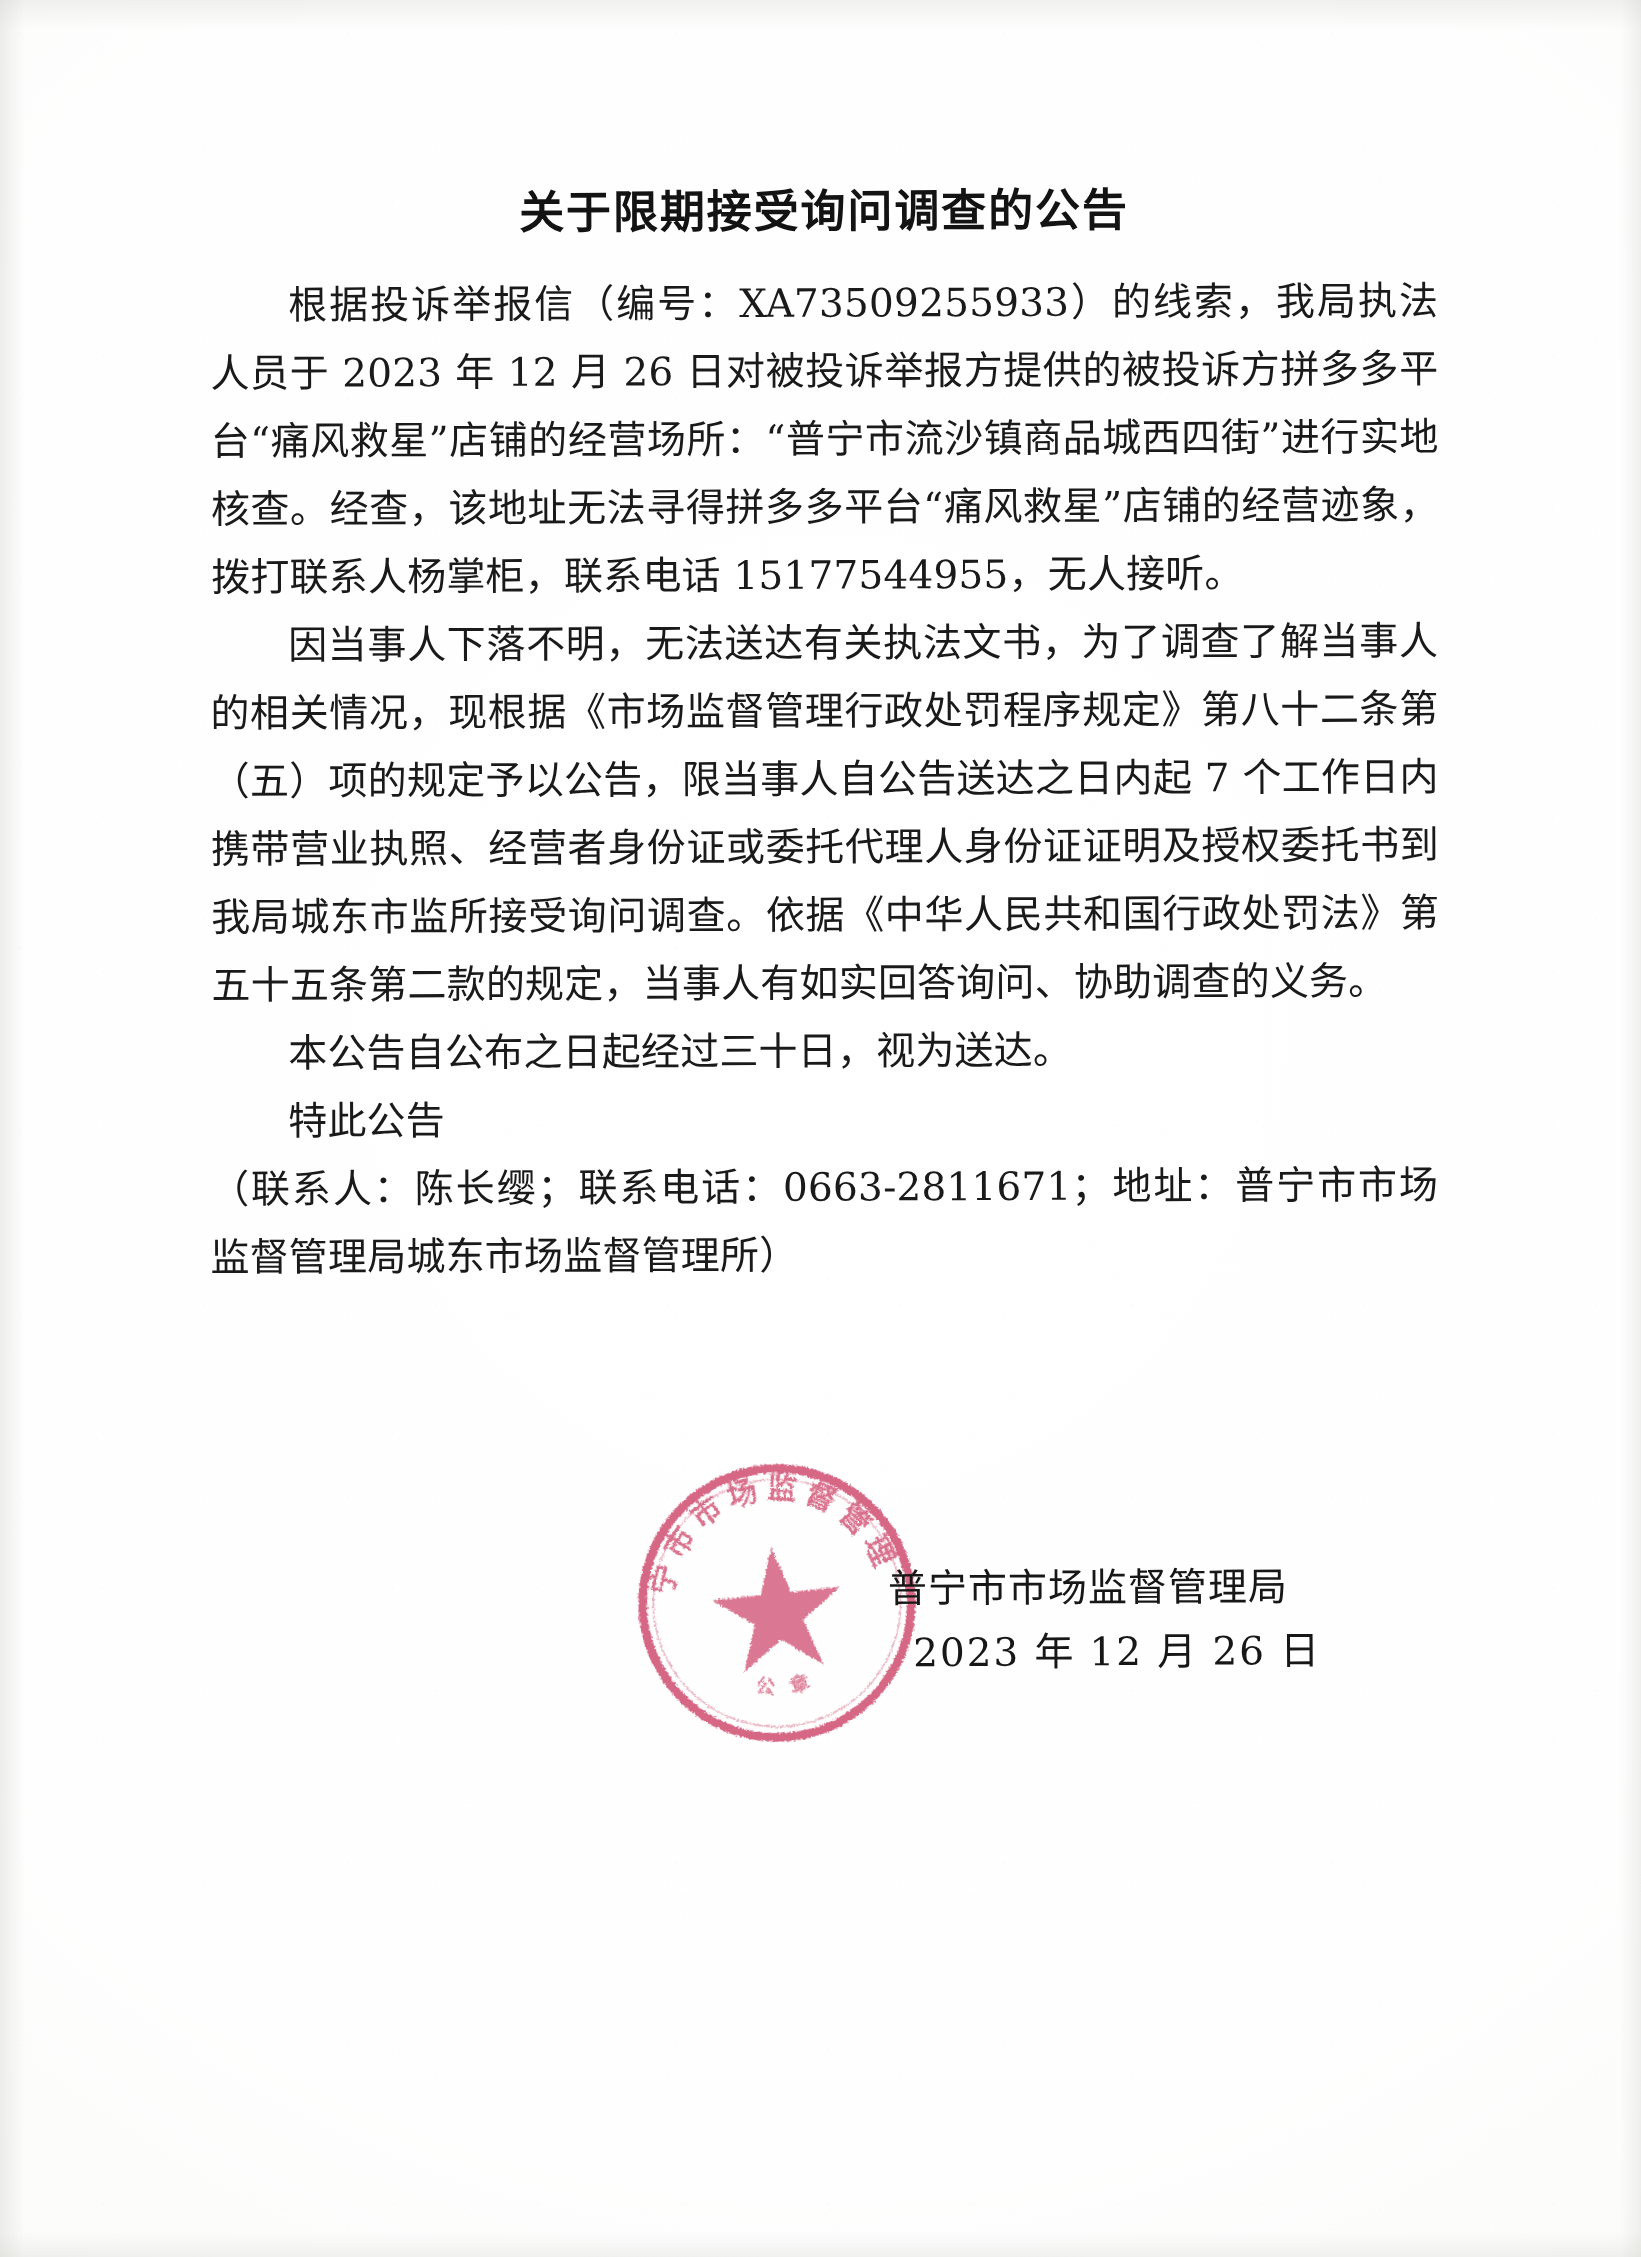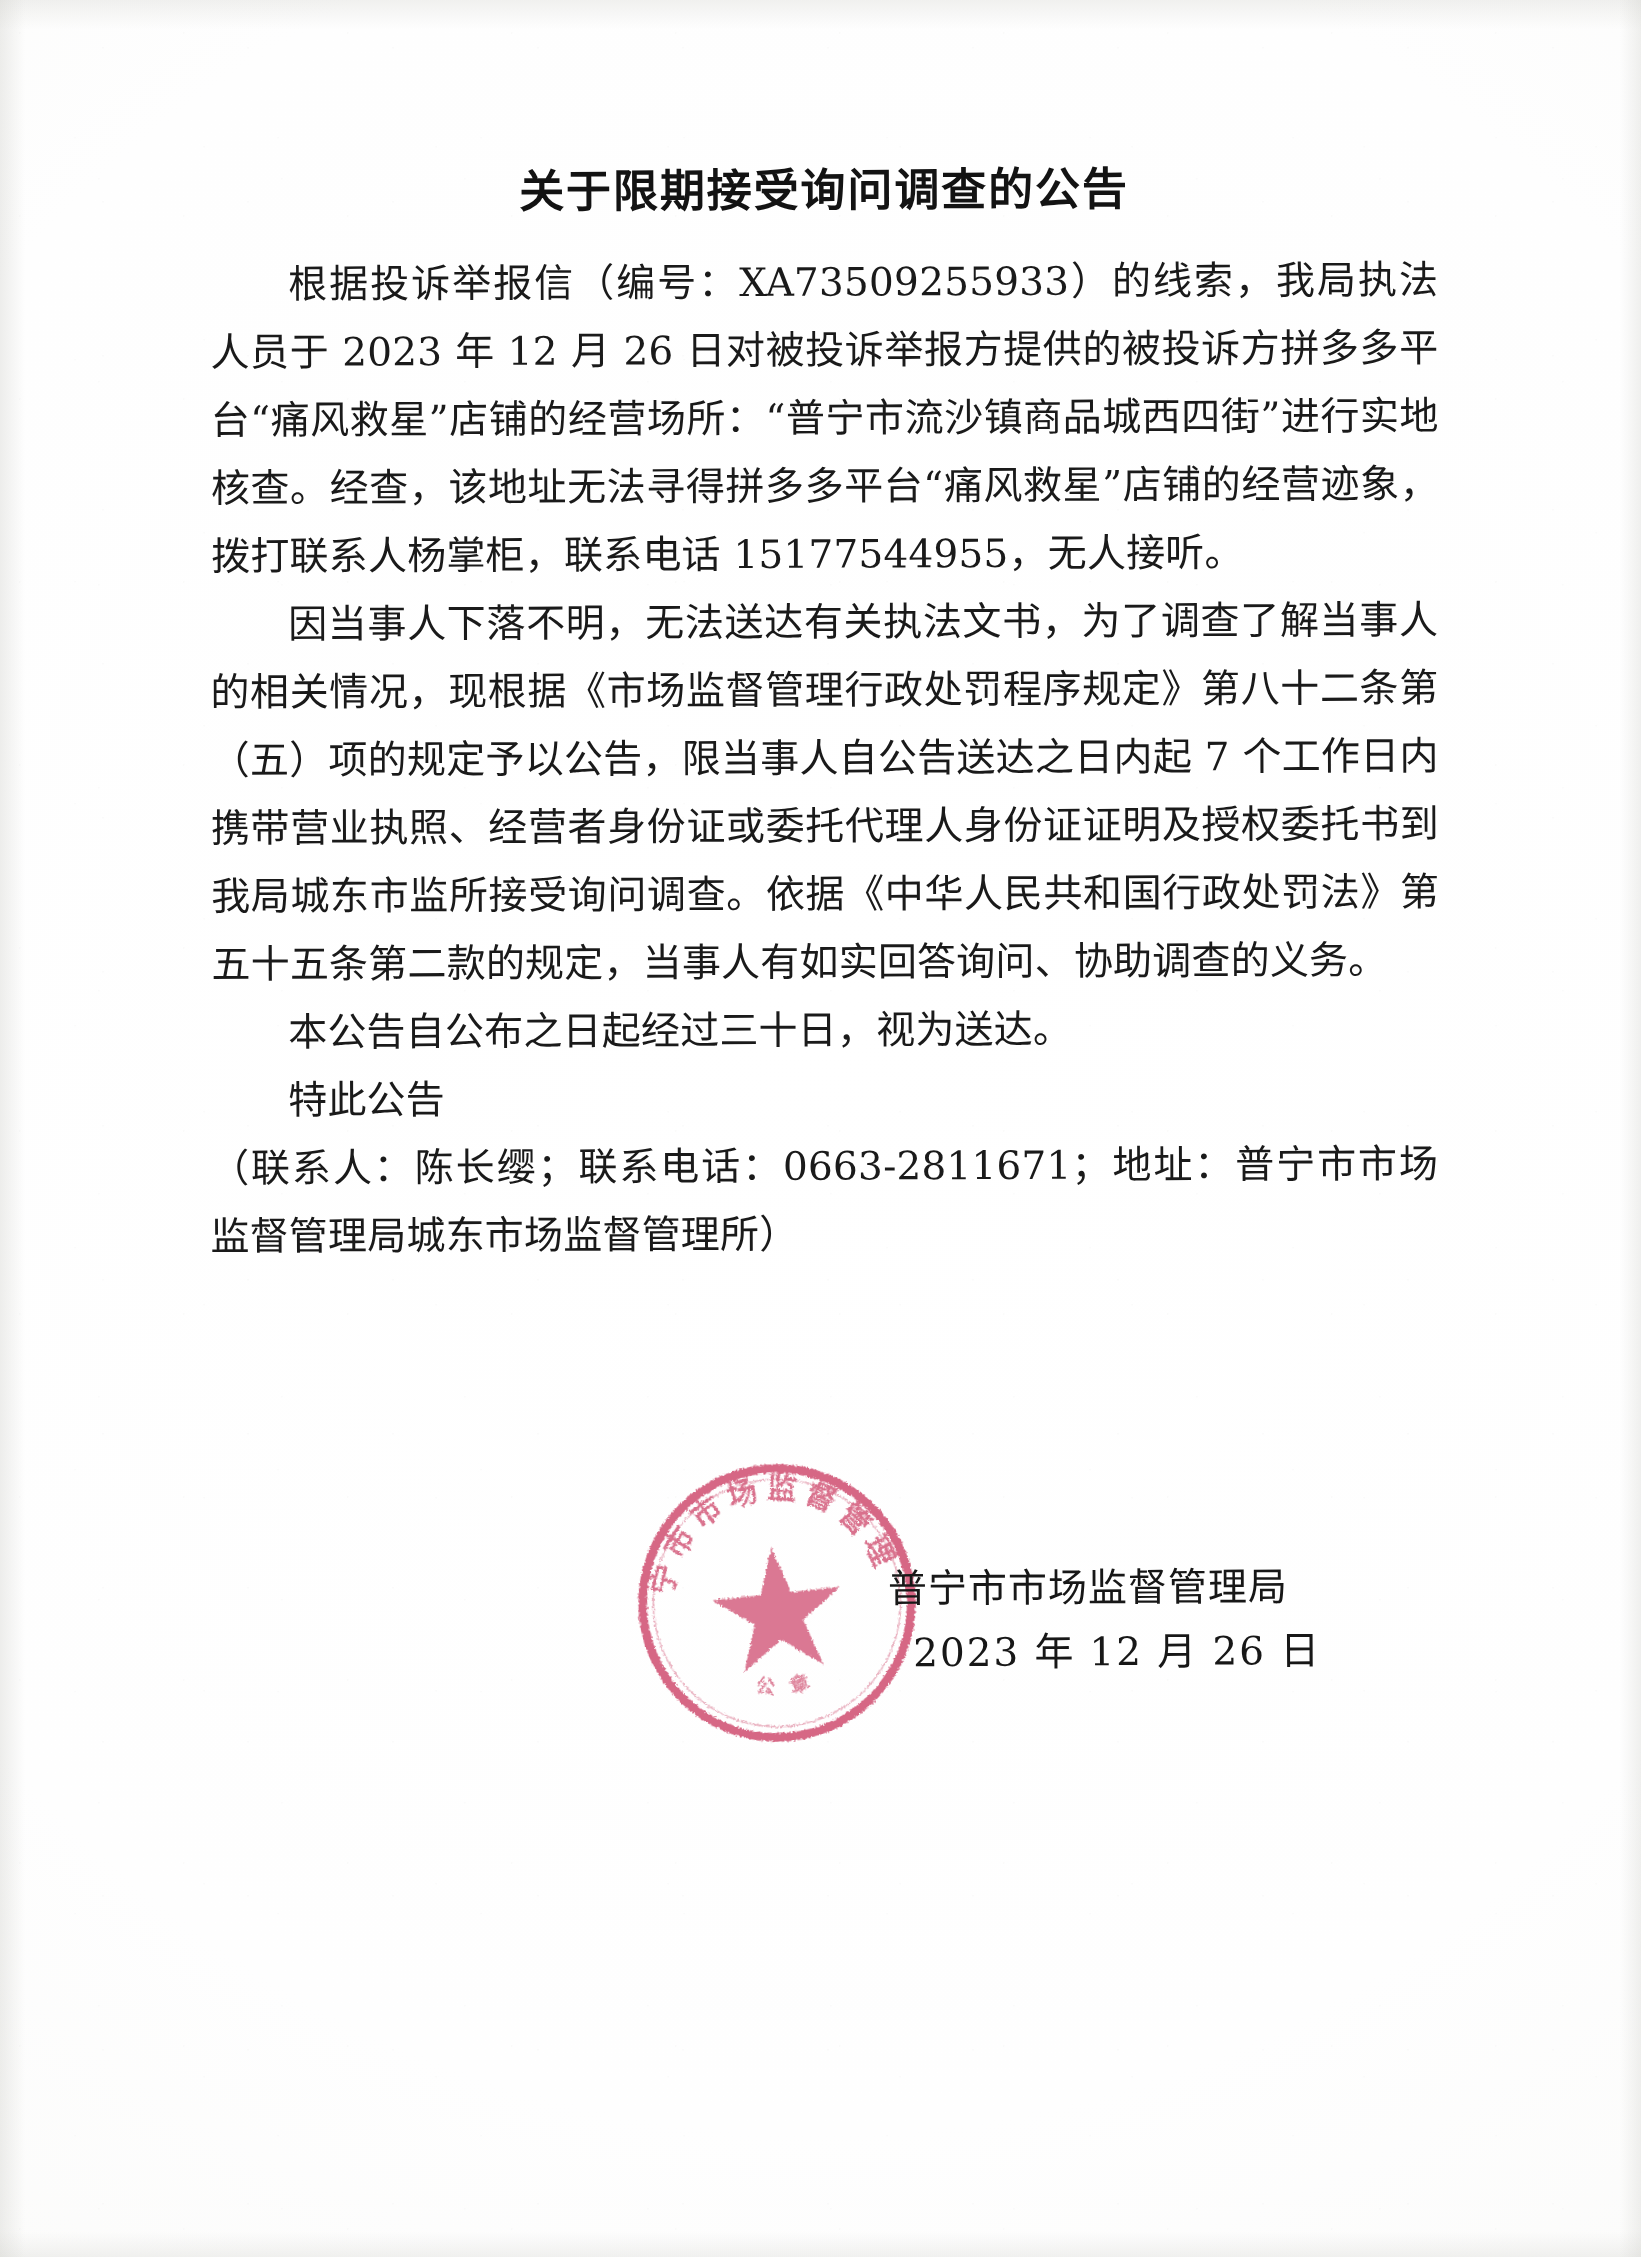--- a/index.html
+++ b/index.html
@@ -46,21 +46,21 @@
       radial-gradient(circle at 71% 31%, #bdbdb8 0.6px, transparent 1.2px),
       radial-gradient(circle at 88% 76%, #c0c0bb 0.6px, transparent 1.2px),
       radial-gradient(circle at 54% 88%, #bcbcb7 0.6px, transparent 1.2px);
     background-size: 164px 183px, 203px 222px, 145px 154px, 232px 193px, 183px 203px;
     pointer-events: none;
   }
 
   .doc {
     position: absolute;
     left: 210px;
-    top: 164px;
+    top: 185px;
     width: 1228px;
     color: #141414;
   }
 
   .doc-title {
     text-align: center;
     font-size: 45px;
     font-weight: 700;
     letter-spacing: 1.9px;
     line-height: 1.2;

